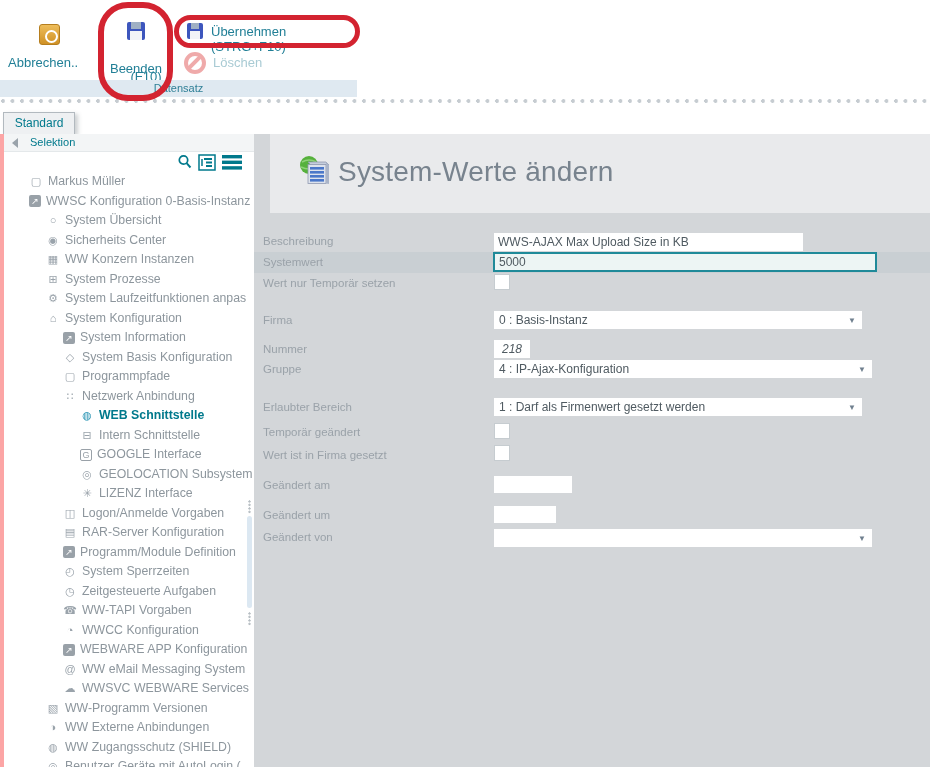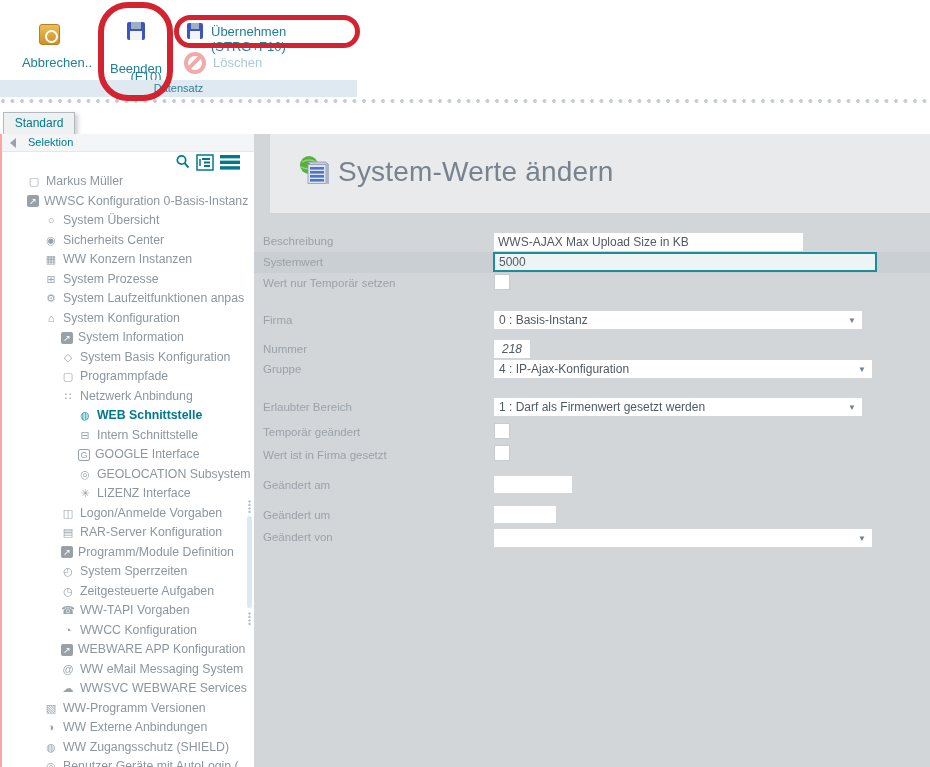--- a/index.html
+++ b/index.html
@@ -9,21 +9,21 @@
     font-family:"Liberation Sans","DejaVu Sans",sans-serif;
     -webkit-font-smoothing:antialiased;
   }
   
   .toolbar { position:absolute; left:0; top:0; width:357px; height:97px; background:#fff; }
   .toolbar-strip { position:absolute; left:0; top:80px; width:357px; height:17px; background:#dfe9f1; }
   .toolbar-strip .strip-label { display:block; text-align:center; font-size:11px; line-height:17px; color:#2e7f96; }
   .tbtn { position:absolute; cursor:pointer; }
   .tbtn-label { color:#217f96; font-size:13px; }
   .tbtn-label.disabled { color:#a9cbd4; }
-  .abbrechen-label { position:absolute; left:8px; top:55px; width:84px; text-align:right; }
+  .abbrechen-label { position:absolute; left:8px; top:55px; width:84px; text-align:left; }
   .beenden-label1 { position:absolute; left:100px; top:53px; width:72px; text-align:center;margin-top:8px; }
   .beenden-label2 { position:absolute; left:118px; top:69px; width:56px; text-align:center; }
   .uebernehmen-label { position:absolute; left:211px; top:24px; }
   .loeschen-label { position:absolute; left:213px; top:55px; }
   .icon-abbrechen { position:absolute; left:39px; top:24px; width:21px; height:21px;
     background:linear-gradient(180deg,#eebd5a,#cf9126); border:1px solid #b67e1e; border-radius:3px; }
   .icon-abbrechen::after { content:""; position:absolute; left:5px; top:5px; width:9px; height:9px;
     border:2px solid #fff; border-radius:50%; }
   .floppy { position:absolute; width:18px; height:18px; background:#3d56bd; border-radius:2px; }
   .floppy::before { content:""; position:absolute; left:4px; top:0; width:10px; height:7px; background:#9fb0c4; }
@@ -43,21 +43,21 @@
   
   .dotted-sep { position:absolute; left:0; top:98px; width:930px; height:6px;
     background-image:radial-gradient(circle at 3px 3px,#c6ccd1 1.8px,transparent 2.1px);
     background-size:9.5px 6px; background-repeat:repeat-x; }
   
   .tab { position:absolute; left:3px; top:112px; width:72px; height:22px; background:#eef0f2;
     border:1px solid #b2b9bf; border-bottom:none; box-shadow:3px 2px 4px rgba(60,70,80,.25);
     font-size:12px; color:#00798c; text-align:center; line-height:21px; cursor:pointer; }
   
   .sidebar { position:absolute; left:0; top:134px; width:254px; height:633px; background:#fff;
-    border-left:2px solid #fca5a5; overflow:hidden; }
+    border-left:4px solid #fca5a5; overflow:hidden; }
   .side-header { position:absolute; left:0; top:0; width:254px; height:18px; background:#f3f5f6;
     border-bottom:1px solid #e4e8ea; }
   .side-header .collapse { position:absolute; left:8px; top:4px; width:0; height:0;
     border-top:5px solid transparent; border-bottom:5px solid transparent; border-right:6px solid #9aa3ab; }
   .side-header .hdr-label { position:absolute; left:26px; top:2px; font-size:11px; color:#00798c; }
   .side-tools { position:absolute; left:0; top:18px; width:254px; height:20px; background:#fff; }
   .side-tools svg { position:absolute; cursor:pointer; }
   .tree { position:absolute; left:0; top:38px; width:254px; height:595px; overflow:hidden; }
   .tree-item { height:19.5px; line-height:19.5px; white-space:nowrap; font-size:12.3px; color:#8d969d;
     cursor:pointer; display:flex; align-items:center; }

